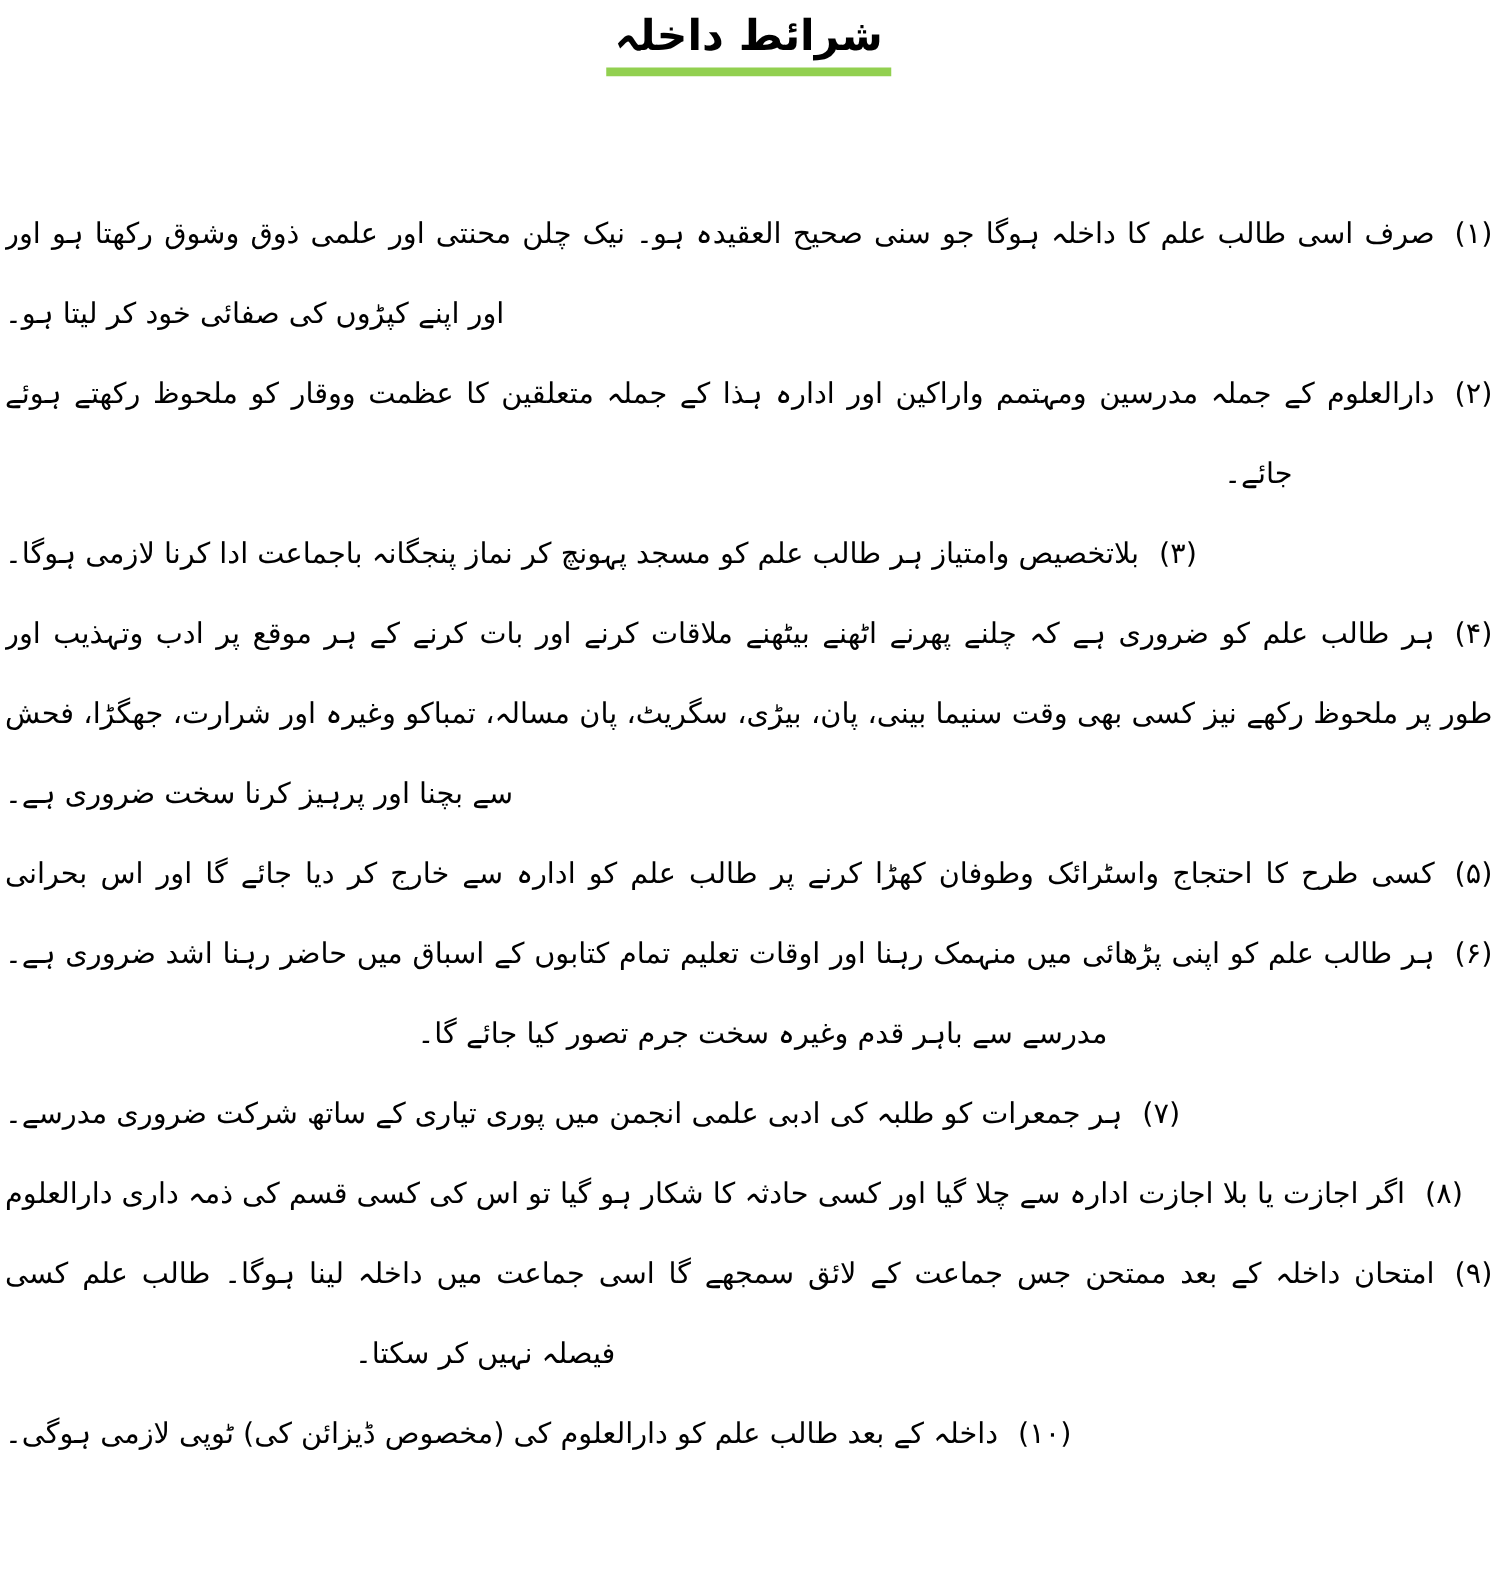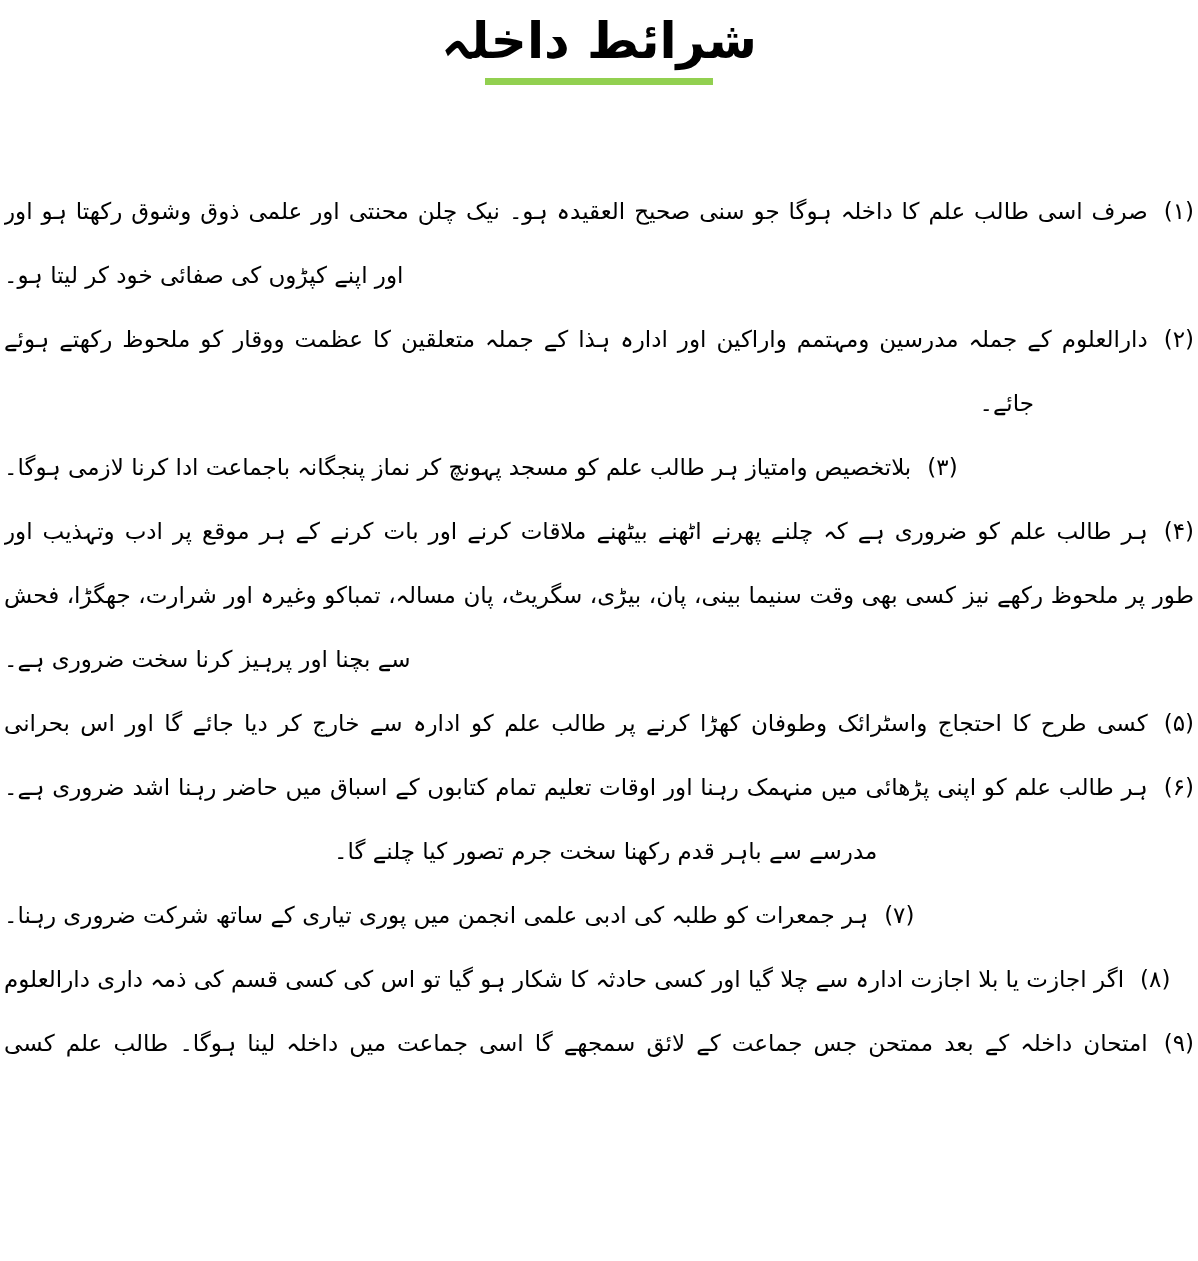--- a/index.html
+++ b/index.html
@@ -19,22 +19,22 @@
     width: 1198px;
     height: 1261px;
     padding: 6px 4px 0 4px;
   }
   .title-wrap {
     text-align: center;
     direction: rtl;
   }
   .doc-title {
     display: inline-block;
-    margin: 12px;
-    font-size: 50px;
+    margin: 0;
+    font-size: 34px;
     line-height: 46px;
     font-weight: bold;
     letter-spacing: 1px;
   }
   .title-underline {
     width: 228px;
     height: 7px;
     background: #92d050;
     margin: 2px auto 0 auto;
   }
@@ -97,30 +97,34 @@
       <div class="ln full">طور پر ملحوظ رکھے نیز کسی بھی وقت سنیما بینی، پان، بیڑی، سگریٹ، پان مسالہ، تمباکو وغیرہ اور شرارت، جھگڑا، فحش کلامی، فحش کتاب پڑھنے وغیرہ</div>
       <div class="ln right">سے بچنا اور پرہیز کرنا سخت ضروری ہے۔</div>
     </div>
 
     <div class="item">
       <div class="ln full"><span class="num">(۵)</span><span>کسی طرح کا احتجاج واسٹرائک وطوفان کھڑا کرنے پر طالب علم کو ادارہ سے خارج کر دیا جائے گا اور اس بحرانی صورت میں نقض امن</span></div>
     </div>
 
     <div class="item">
       <div class="ln full"><span class="num">(۶)</span><span>ہر طالب علم کو اپنی پڑھائی میں منہمک رہنا اور اوقات تعلیم تمام کتابوں کے اسباق میں حاضر رہنا اشد ضروری ہے۔ اوقات درس میں</span></div>
-      <div class="ln l-330">مدرسے سے باہر قدم رکھنا سخت جرم تصور کیا چلنے گا۔</div>
+      <div class="ln l-330">مدرسے سے باہر قدم وغیرہ سخت جرم تصور کیا جائے گا۔</div>
     </div>
 
     <div class="item">
-      <div class="ln right"><span class="num">(۷)</span><span>ہر جمعرات کو طلبہ کی ادبی علمی انجمن میں پوری تیاری کے ساتھ شرکت ضروری رہنا۔</span></div>
+      <div class="ln right"><span class="num">(۷)</span><span>ہر جمعرات کو طلبہ کی ادبی علمی انجمن میں پوری تیاری کے ساتھ شرکت ضروری مدرسے۔</span></div>
     </div>
 
     <div class="item">
       <div class="ln right"><span class="num">(۸)</span><span>اگر اجازت یا بلا اجازت ادارہ سے چلا گیا اور کسی حادثہ کا شکار ہو گیا تو اس کی کسی قسم کی ذمہ داری دارالعلوم پر نہ ہوگی۔</span></div>
     </div>
 
     <div class="item">
       <div class="ln full"><span class="num">(۹)</span><span>امتحان داخلہ کے بعد ممتحن جس جماعت کے لائق سمجھے گا اسی جماعت میں داخلہ لینا ہوگا۔ طالب علم کسی جماعت میں داخلہ لینے کا از خود</span></div>
+      <div class="ln l-280">فیصلہ نہیں کر سکتا۔</div>
     </div>
 
+    <div class="item">
+      <div class="ln right"><span class="num">(۱۰)</span><span>داخلہ کے بعد طالب علم کو دارالعلوم کی (مخصوص ڈیزائن کی) ٹوپی لازمی ہوگی۔</span></div>
+    </div>
 
   </div>
 </div>
 
 </body></html>

